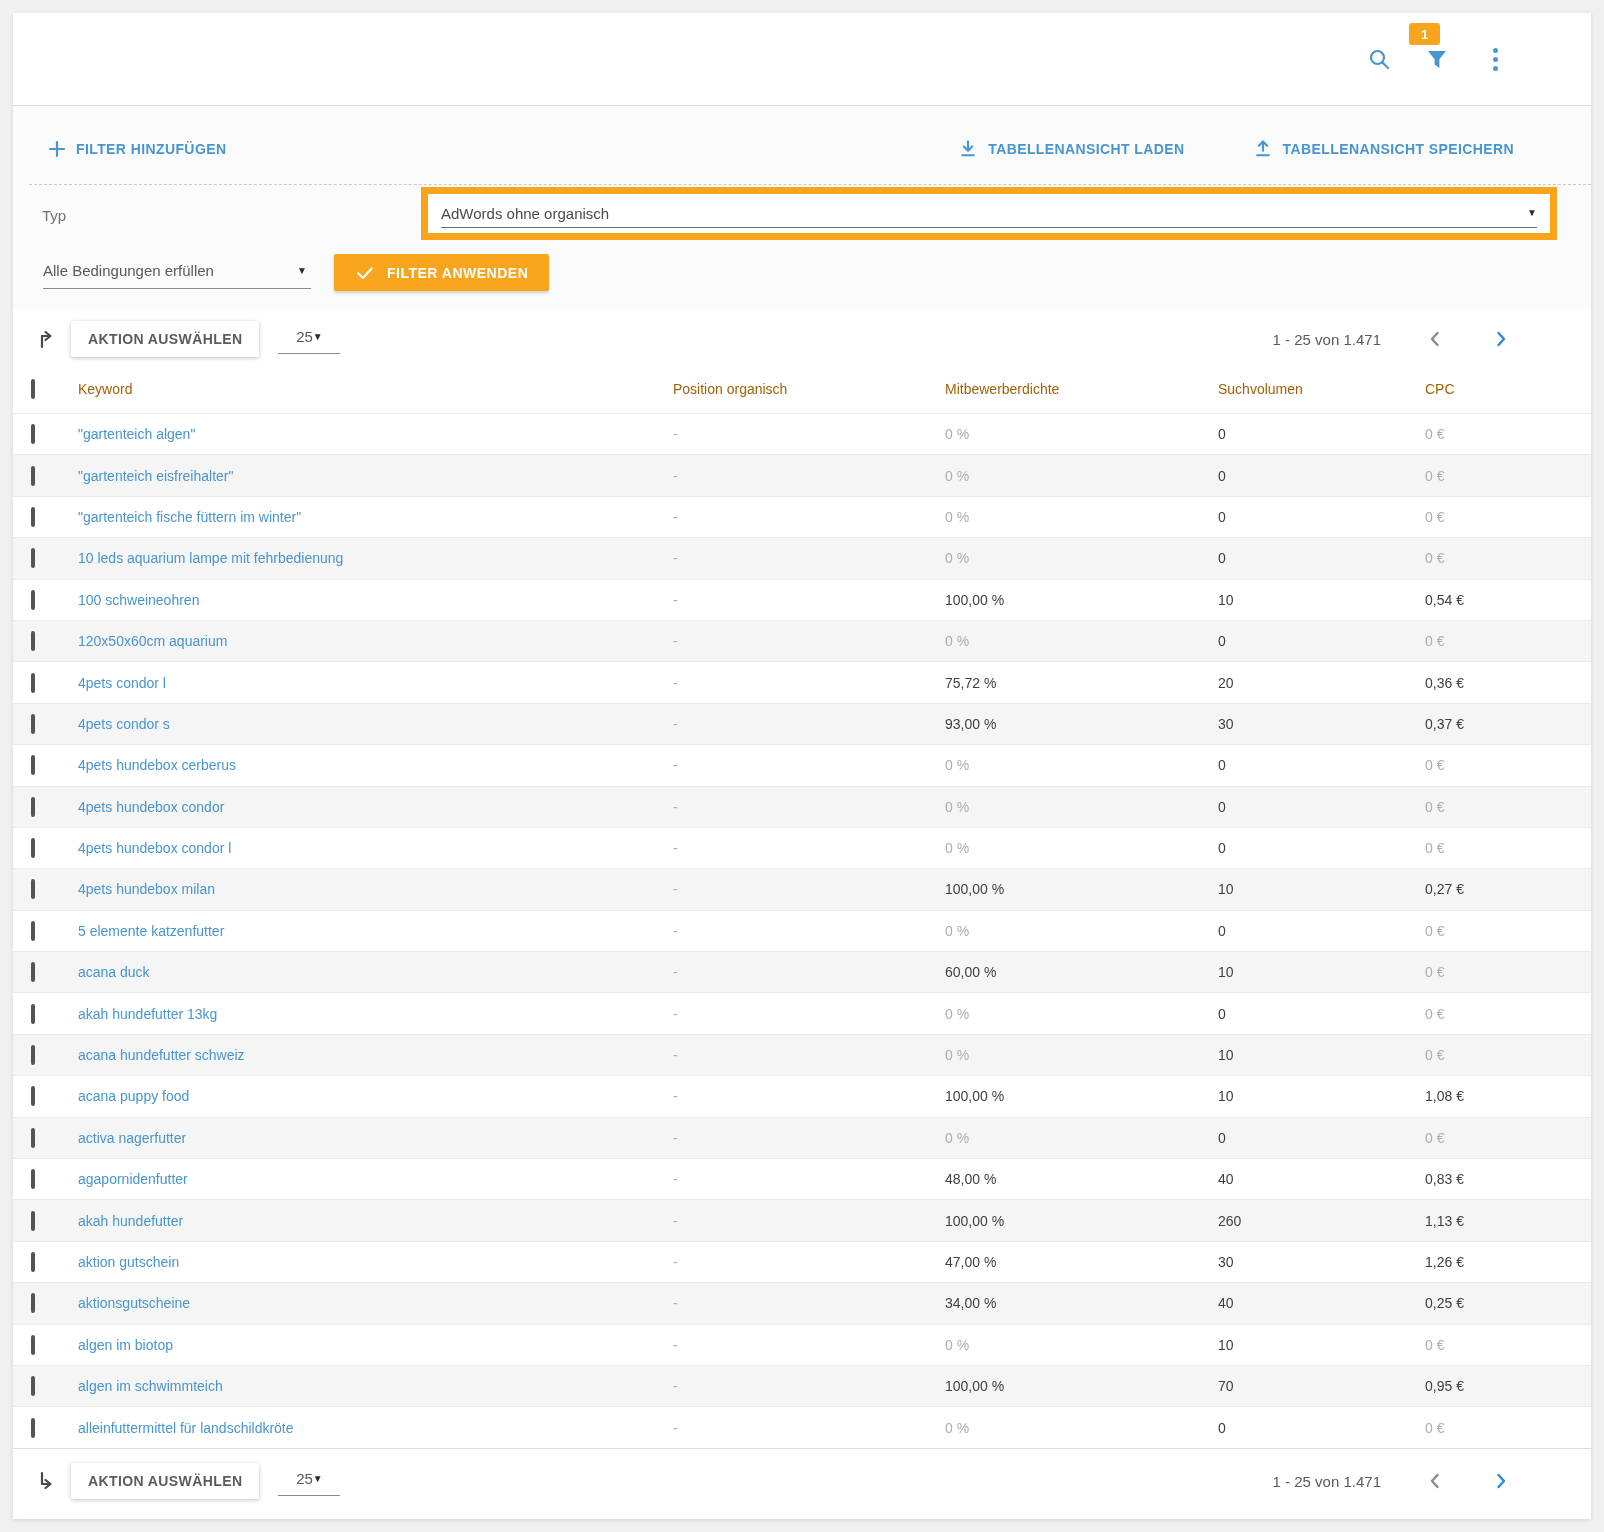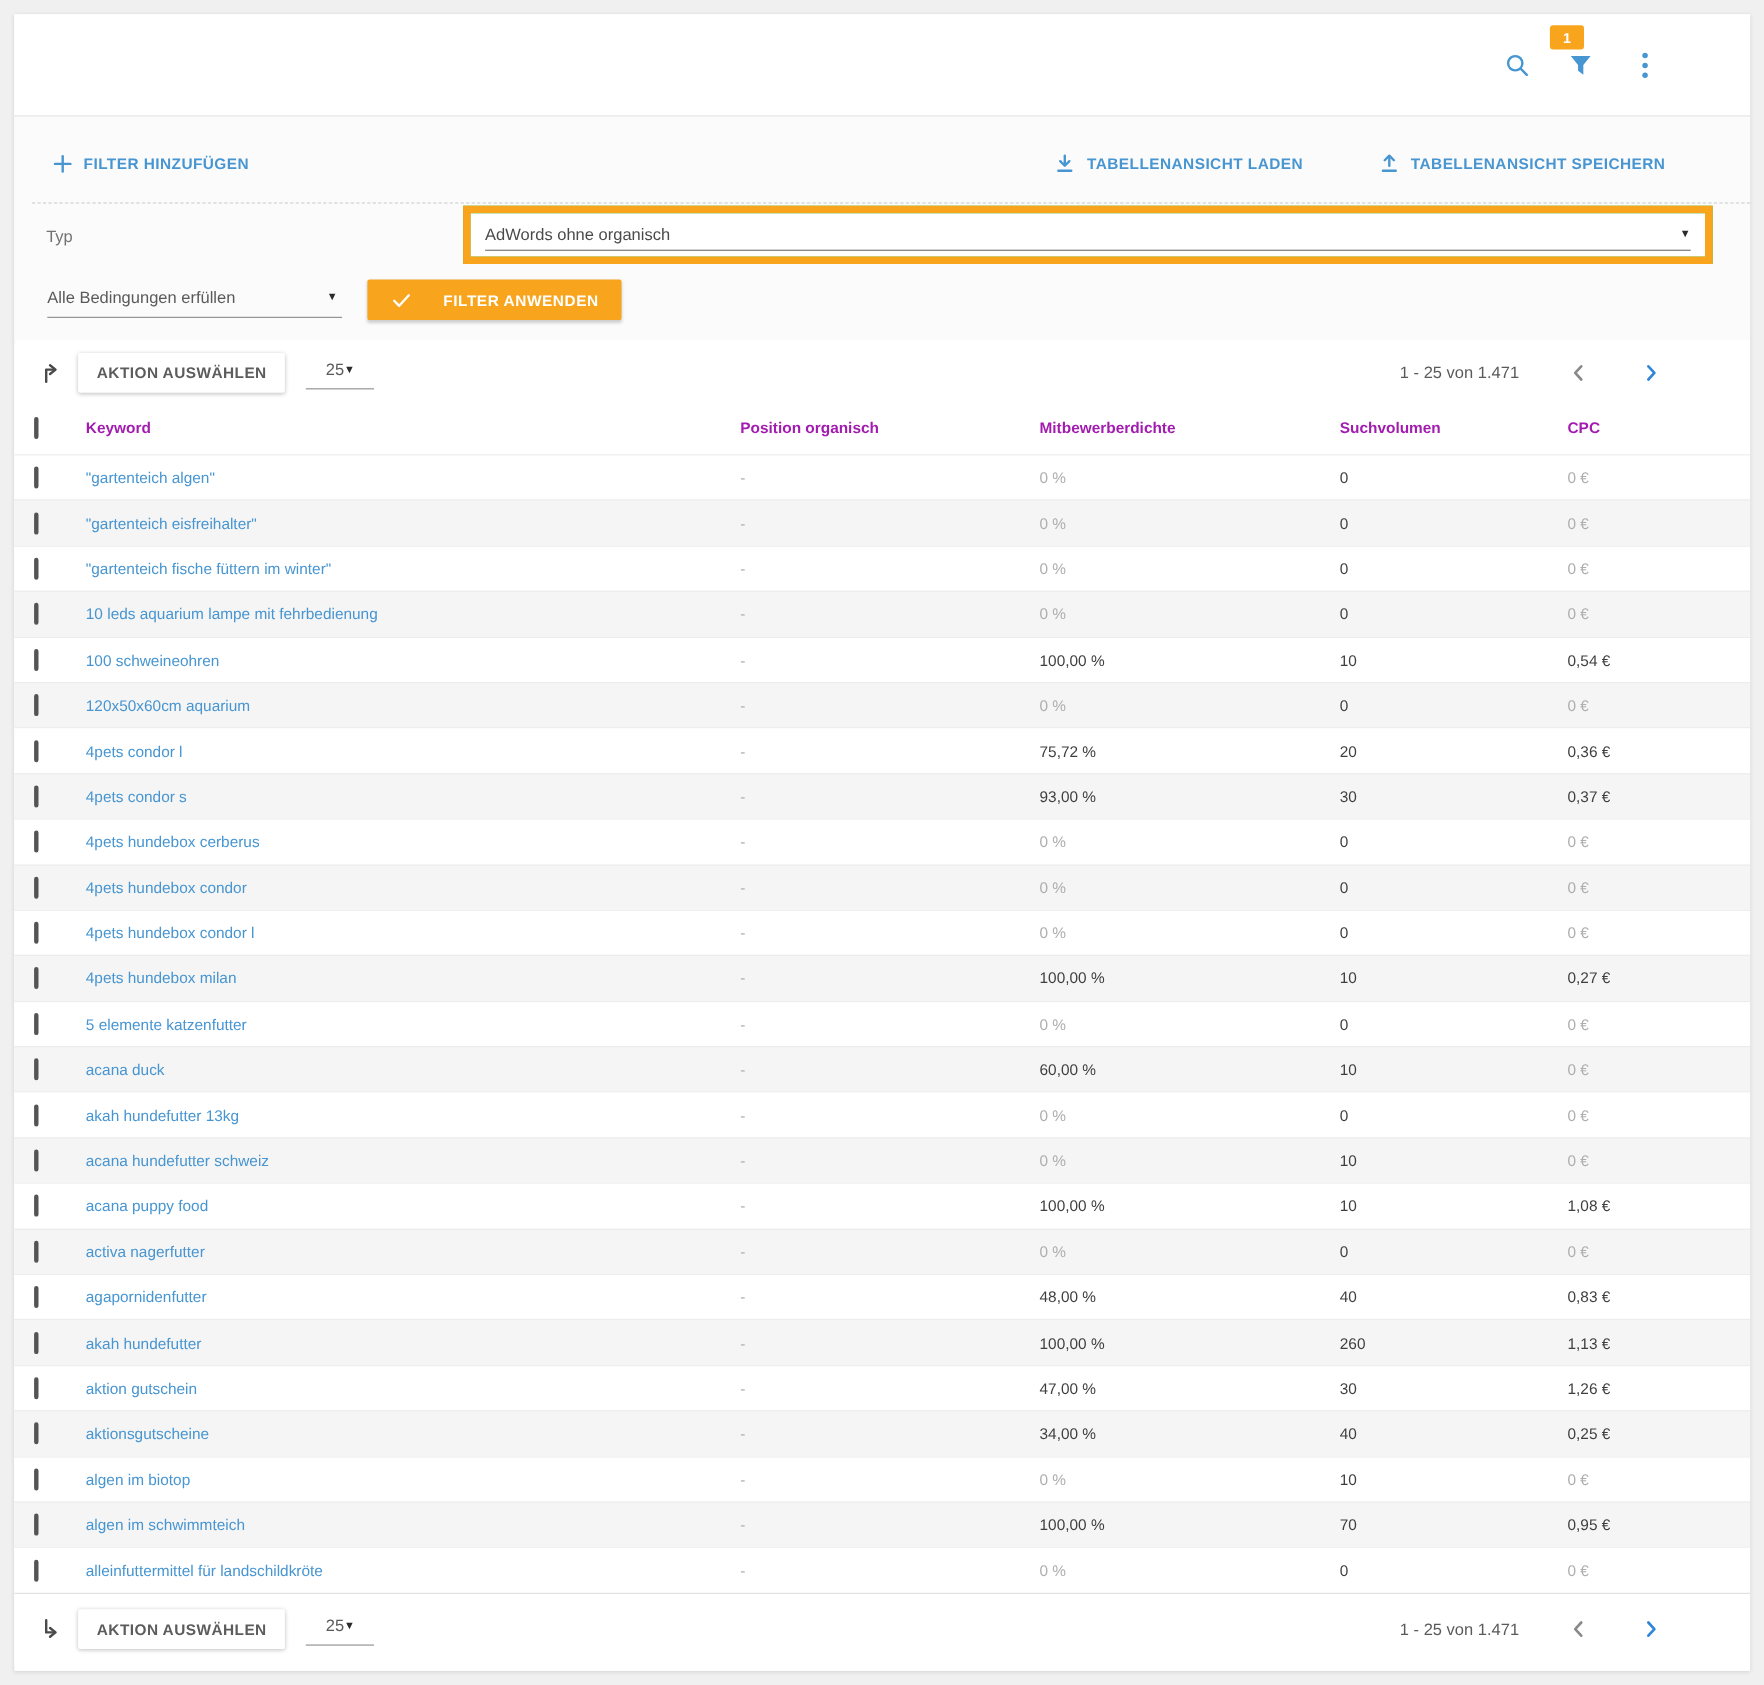--- a/index.html
+++ b/index.html
@@ -113,21 +113,21 @@
     margin-left: 23px;
     height: 37px;
     background: #f8a51d;
     border: none;
     border-radius: 2px;
     color: #fff;
     font-family: inherit;
     font-size: 14px;
     font-weight: bold;
     letter-spacing: 0.5px;
-    display: flex; align-items: center; gap: 28px;
+    display: flex; align-items: center; gap: 12px;
     padding: 0 21px;
     box-shadow: 0 2px 3px rgba(0,0,0,0.18);
     cursor: pointer;
   }
   
   .toolbar {
     display: flex; align-items: center;
     height: 52px;
     padding: 0 78px 0 22px;
     background: #fff;
@@ -163,22 +163,22 @@
   .pager-text { color: #5a5a5a; font-size: 15px; }
   .pager-btn { width: 24px; height: 24px; margin-left: 42px; cursor: pointer; }
   
   .grid-row {
     display: grid;
     grid-template-columns: 65px 595px 272px 273px 207px 1fr;
     align-items: center;
   }
   .thead {
     height: 48px;
-    color: #a21caf;
-    font-weight: bold;
+    color: #a16207;
+    font-weight: normal;
     background: #fff;
   }
   .trow {
     height: 41.4px;
     border-top: 1px solid #ececec;
     background: #fff;
   }
   .trow.alt { background: #f5f5f5; }
   .cbx {
     width: 18px; height: 18px;

